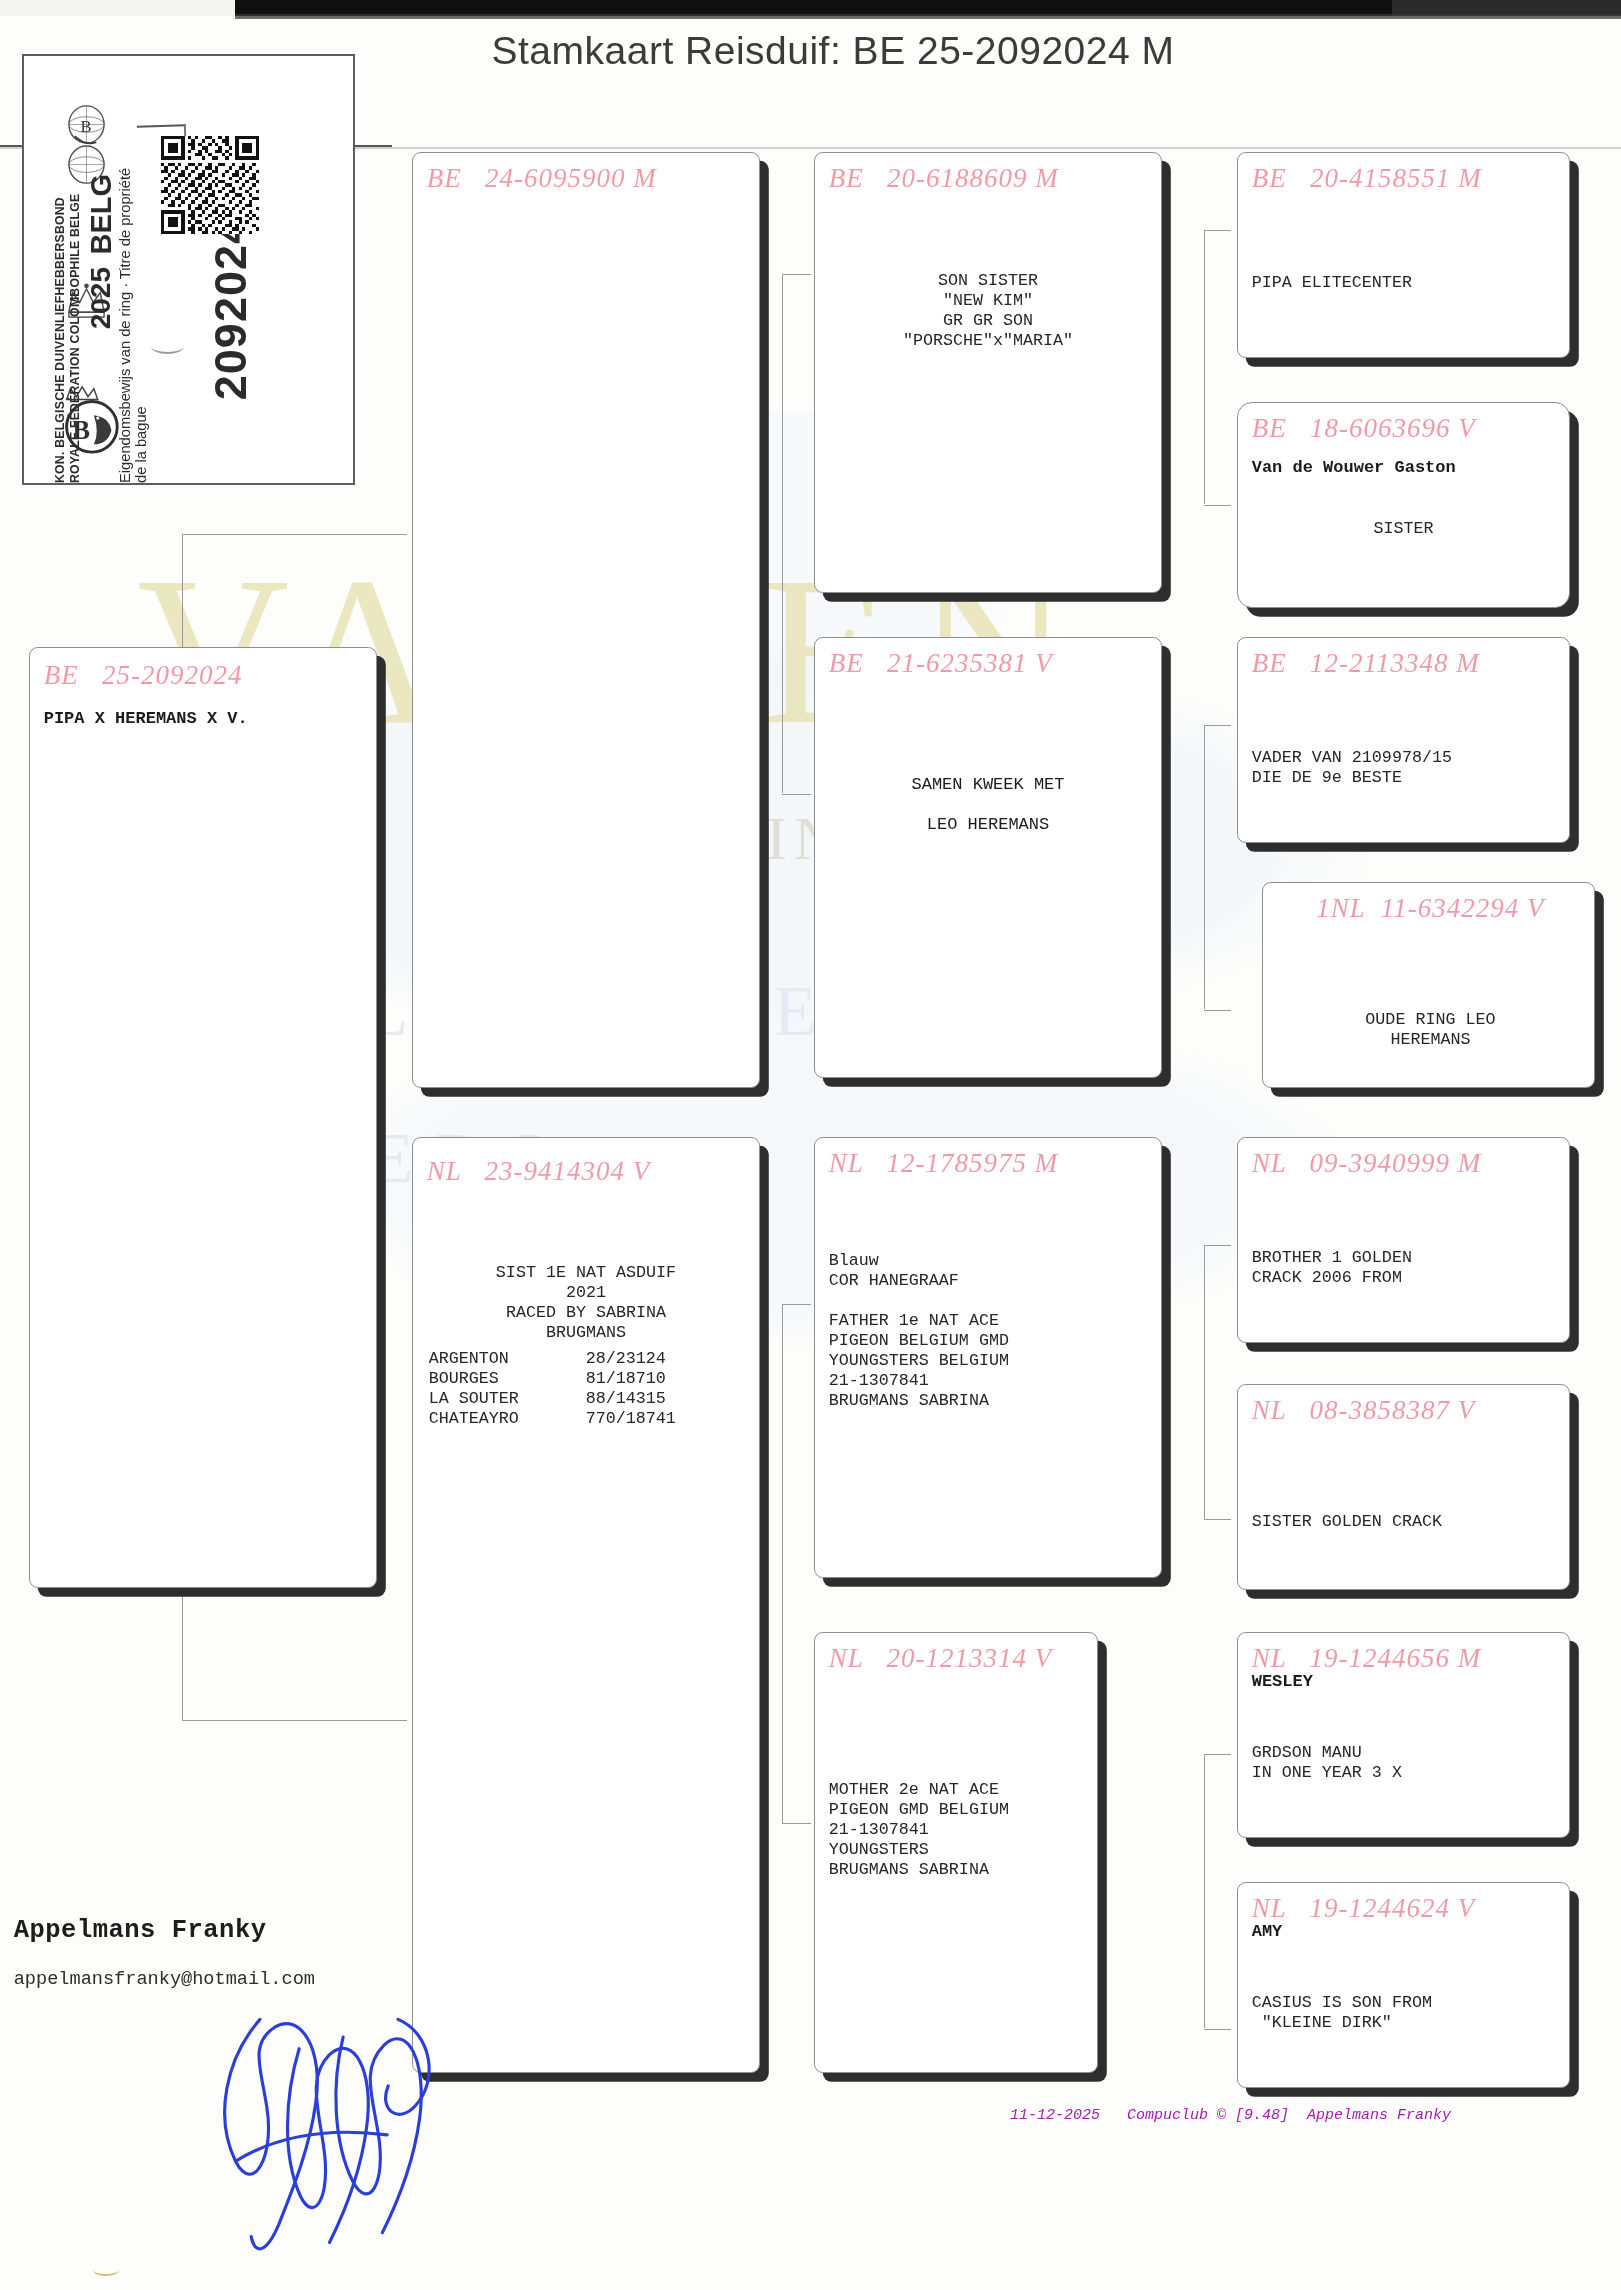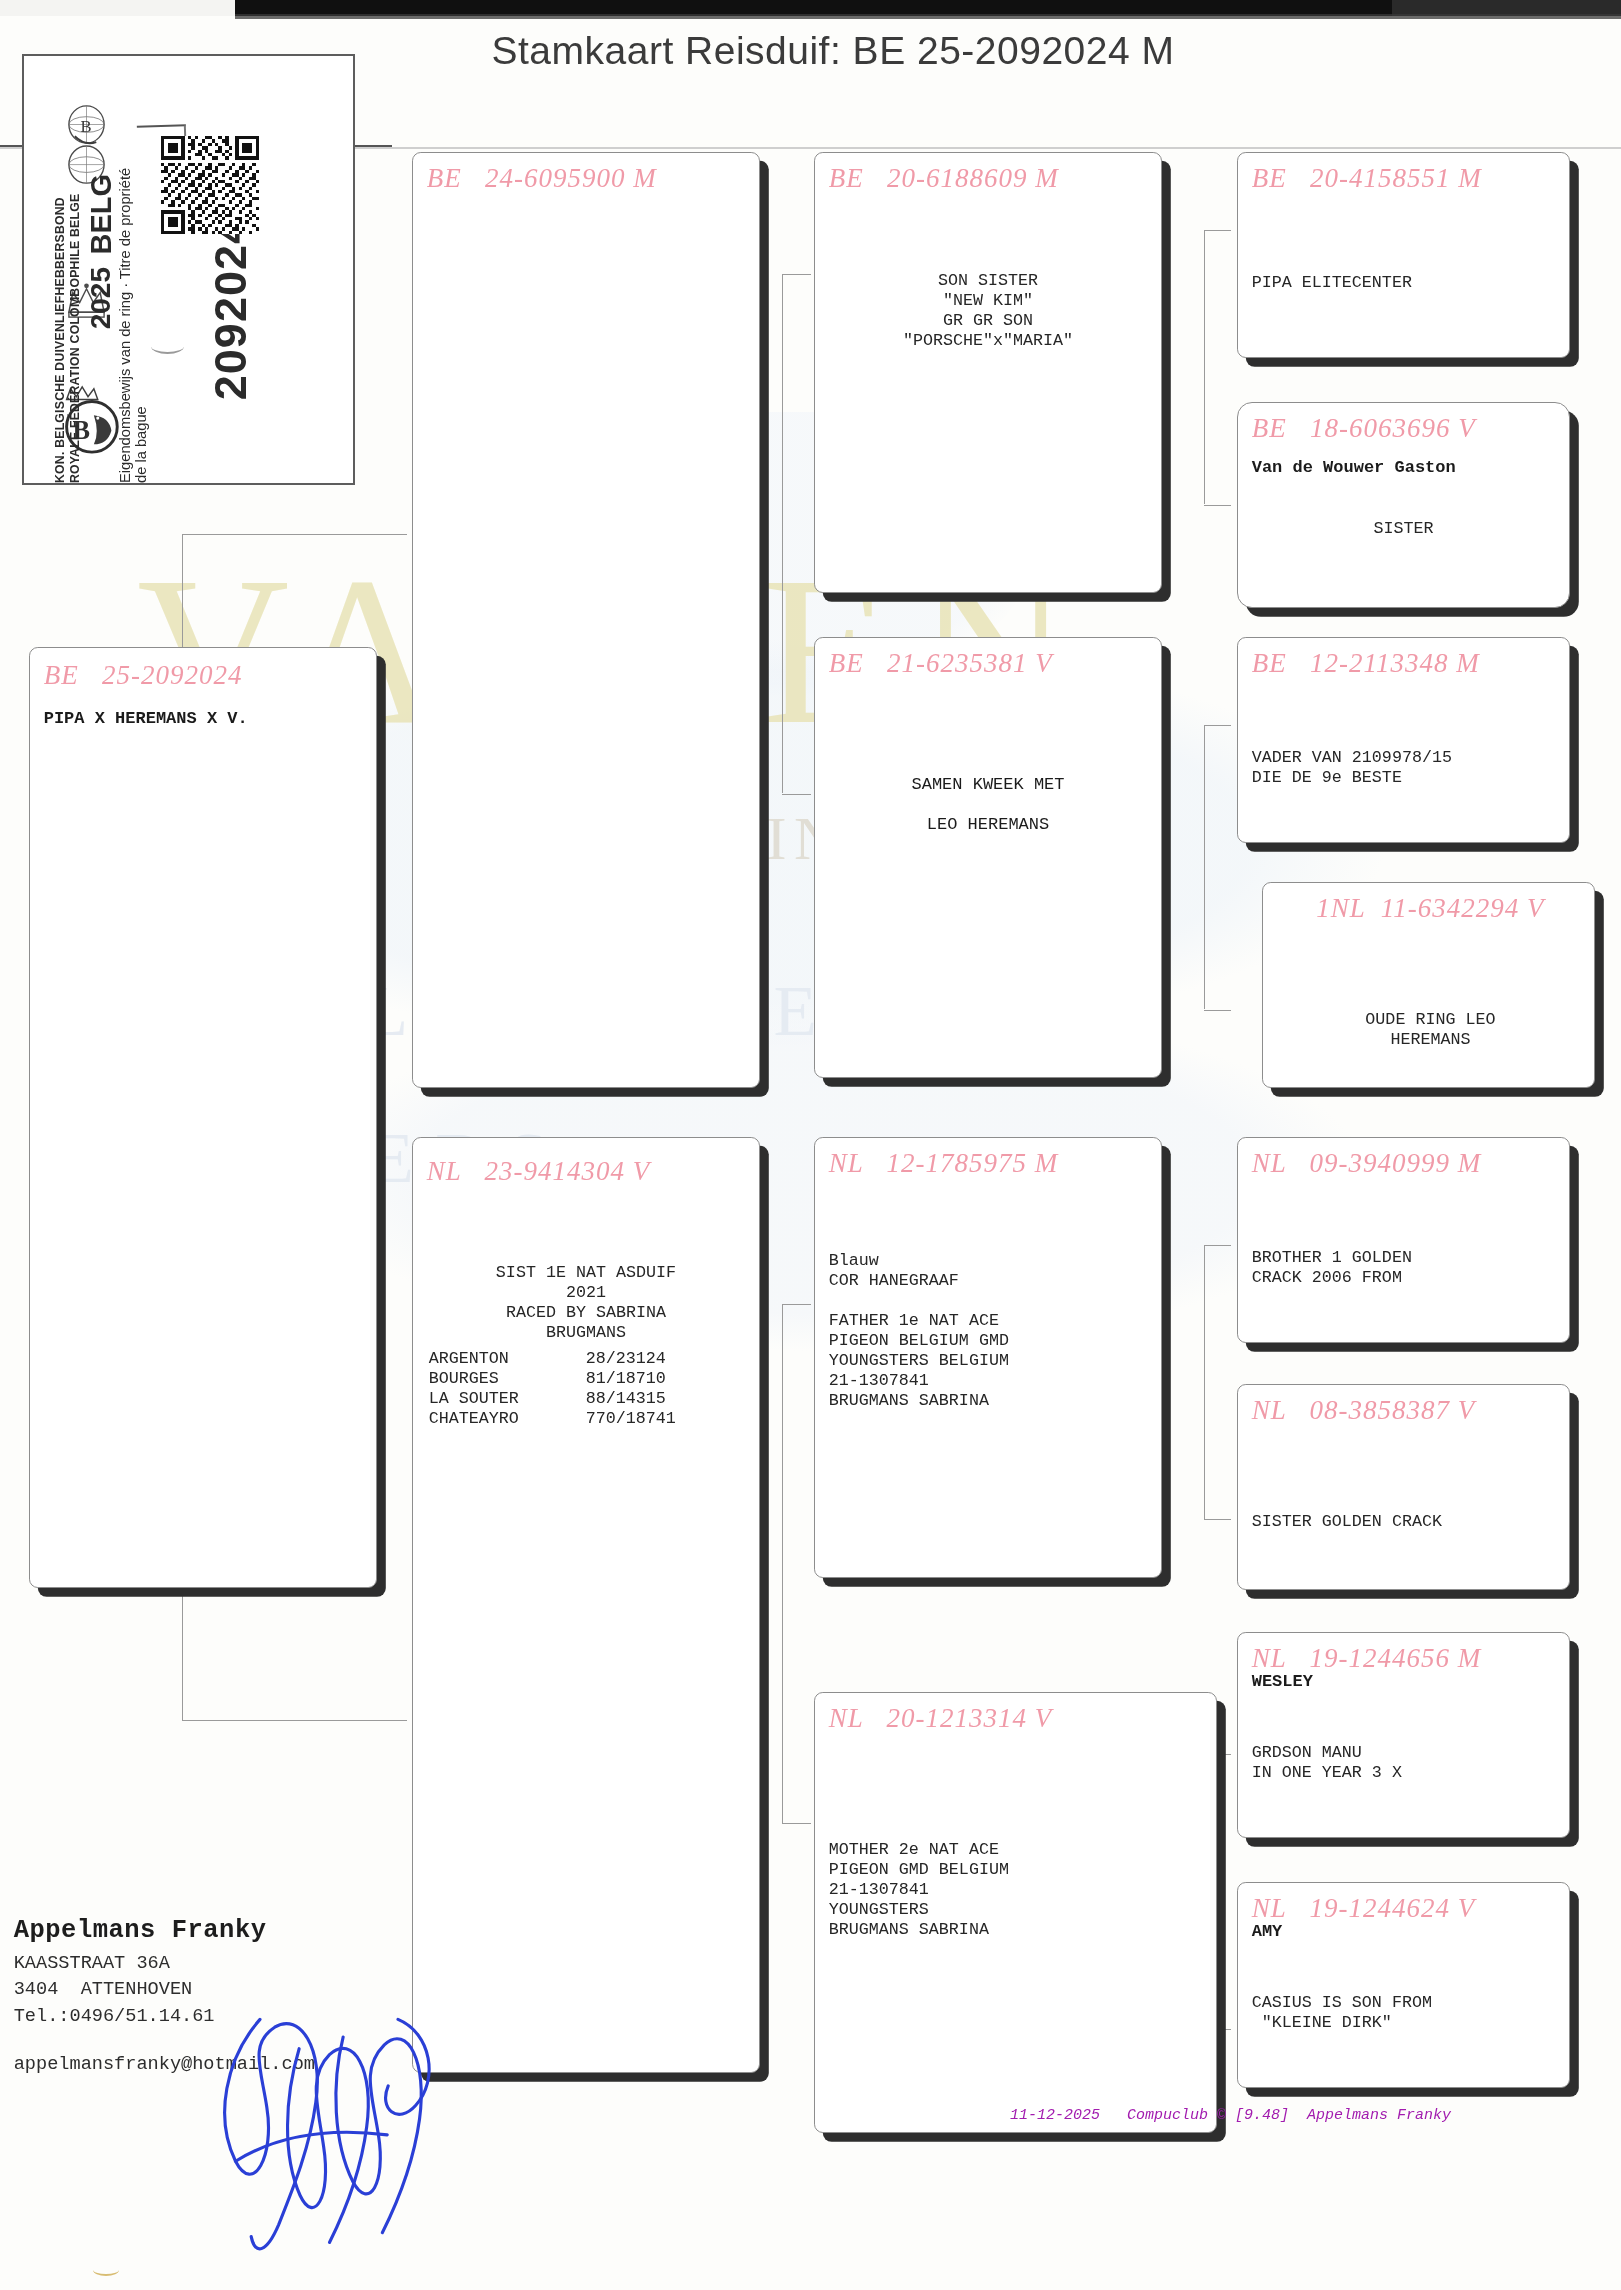--- a/index.html
+++ b/index.html
@@ -466,21 +466,21 @@
   <div class="body" style="top:113px;">Blauw
 COR HANEGRAAF
 
 FATHER 1e NAT ACE
 PIGEON BELGIUM GMD
 YOUNGSTERS BELGIUM
 21-1307841
 BRUGMANS SABRINA</div>
 </div>
 
-<div class="card" style="left:814px;top:1692px;width:403px;height:441px;">
+<div class="card" style="left:814px;top:1632px;width:284px;height:441px;">
   <div class="ring" style="top:9.8px;">NL   20-1213314 V</div>
   <div class="body" style="top:147px;">MOTHER 2e NAT ACE
 PIGEON GMD BELGIUM
 21-1307841
 YOUNGSTERS
 BRUGMANS SABRINA</div>
 </div>
 
 <div class="card" style="left:1237px;top:152px;width:333px;height:206px;">
   <div class="ring" style="top:9.8px;">BE   20-4158551 M</div>
@@ -525,23 +525,20 @@
 
 <div class="card" style="left:1237px;top:1882px;width:333px;height:206px;">
   <div class="ring" style="top:9.8px;">NL   19-1244624 V</div>
   <div class="body nm nm-it" style="top:39px;">AMY</div>
   <div class="body" style="top:110px;">CASIUS IS SON FROM
  "KLEINE DIRK"</div>
 </div>
 
 <div id="owner">
   <div id="owner-name">Appelmans Franky</div>
-  <div id="owner-lines">KAASSTRAAT 36A
-3404  ATTENHOVEN
-Tel.:0496/51.14.61</div>
   <div id="owner-email">appelmansfranky@hotmail.com</div>
 </div>
 
 <div id="signature">
   <svg viewBox="0 0 250 280" width="245" height="274">
     <g fill="none" stroke="#2a3fd6" stroke-width="3.2" stroke-linecap="round">
       <path d="M55 30 C20 70 8 130 30 175 C48 210 70 170 62 120 C56 80 44 55 70 38
                C96 22 120 60 112 115 C106 160 90 200 74 240 C62 268 50 272 46 252"></path>
       <path d="M95 60 C80 110 78 170 96 210 C110 240 128 212 120 160
                C114 118 104 88 126 66 C150 44 172 82 164 140 C158 186 142 226 126 258"></path>

